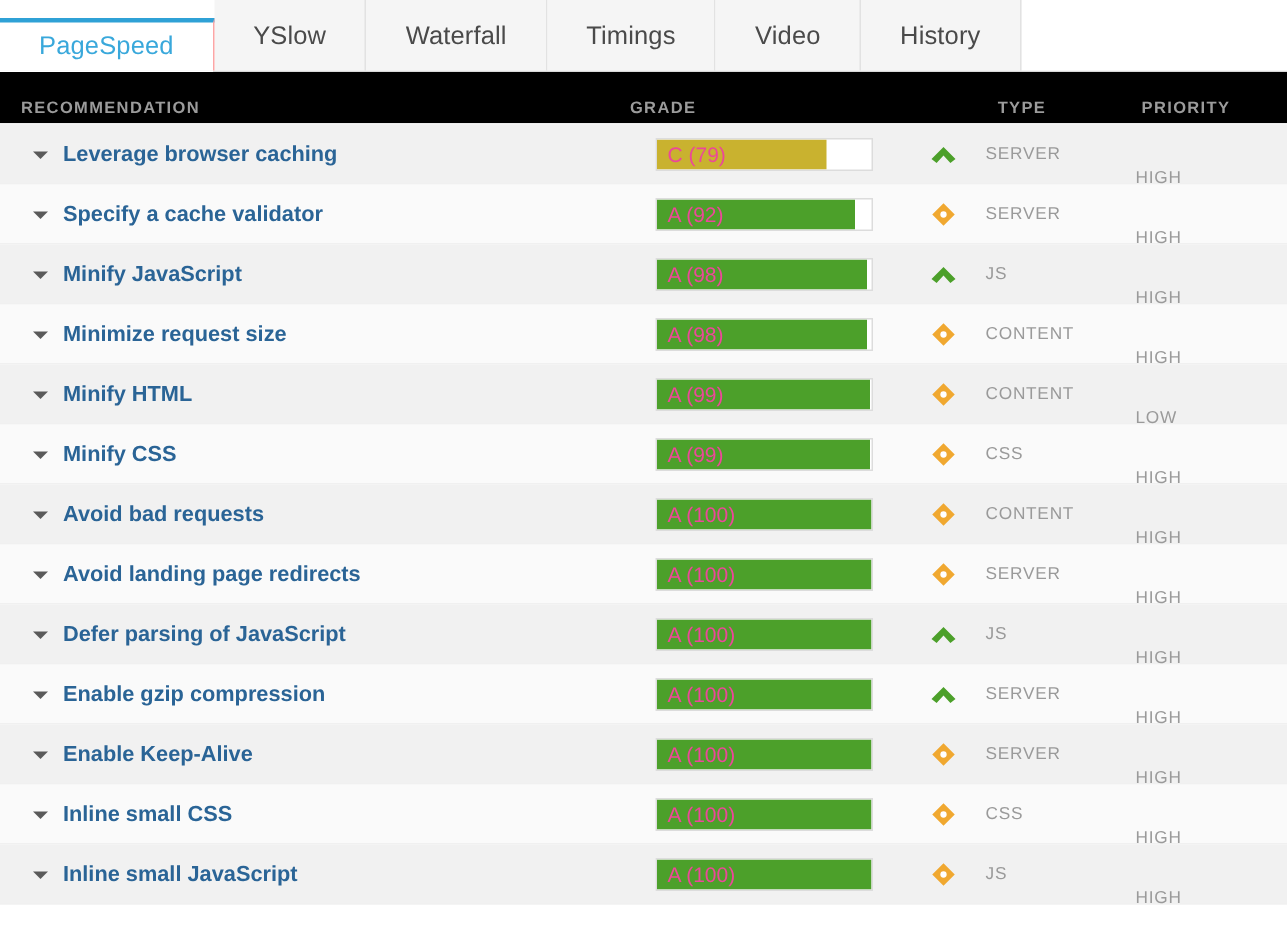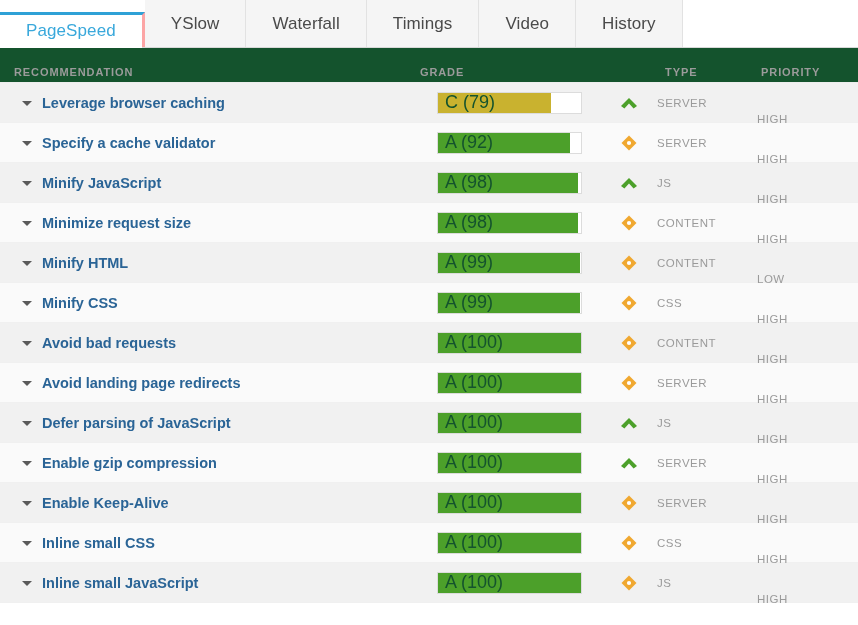--- a/index.html
+++ b/index.html
@@ -38,21 +38,21 @@
     background: #f5f5f5;
     border-right: 1px solid #e2e2e2;
     cursor: pointer;
     letter-spacing: 0.1px;
     white-space: nowrap;
   }
   .tab:first-child { border-left: none; }
   .tab.active {
     background: #ffffff;
     color: #39a8db;
-    border-right: 3px solid #fca5a5;
+    border-right: 1px solid #fca5a5;
     border-top: 3px solid #2fa1d6;
     margin-top: 12px;
     z-index: 3;
   }
   .tab.active::after {
     content: "";
     position: absolute;
     left: 0;
     right: 0;
     bottom: -1px;
@@ -63,21 +63,21 @@
     flex: 1;
     background: #ffffff;
   }
 
   
   .colhead {
     display: flex;
     align-items: center;
     height: 34px;
     padding-top: 14px;
-    background: #14532d;
+    background: #000000;
     font-size: 11px;
     letter-spacing: 0.9px;
     color: #9b9b9b;
     font-weight: bold;
   }
   .ch-rec    { width: 437px; padding-left: 14px; }
   .ch-grade  { width: 220px; }
   .ch-type   { width: 100px; margin-left: 34px; }
   .ch-prio   { width: 101px; }
 
@@ -143,22 +143,22 @@
     background: #4ca02a;
   }
   .bar-fill.warn { background: #c9b22f; }
   .bar-text {
     position: absolute;
     left: 7px;
     top: 0;
     height: 100%;
     display: flex;
     align-items: center;
-    font-size: 18px;
-    color: #14532d;
+    font-size: 14px;
+    color: #ec4899;
     white-space: nowrap;
     z-index: 2;
   }
 
   .cell-icon {
     width: 57px;
     display: flex;
     align-items: center;
     justify-content: center;
   }

